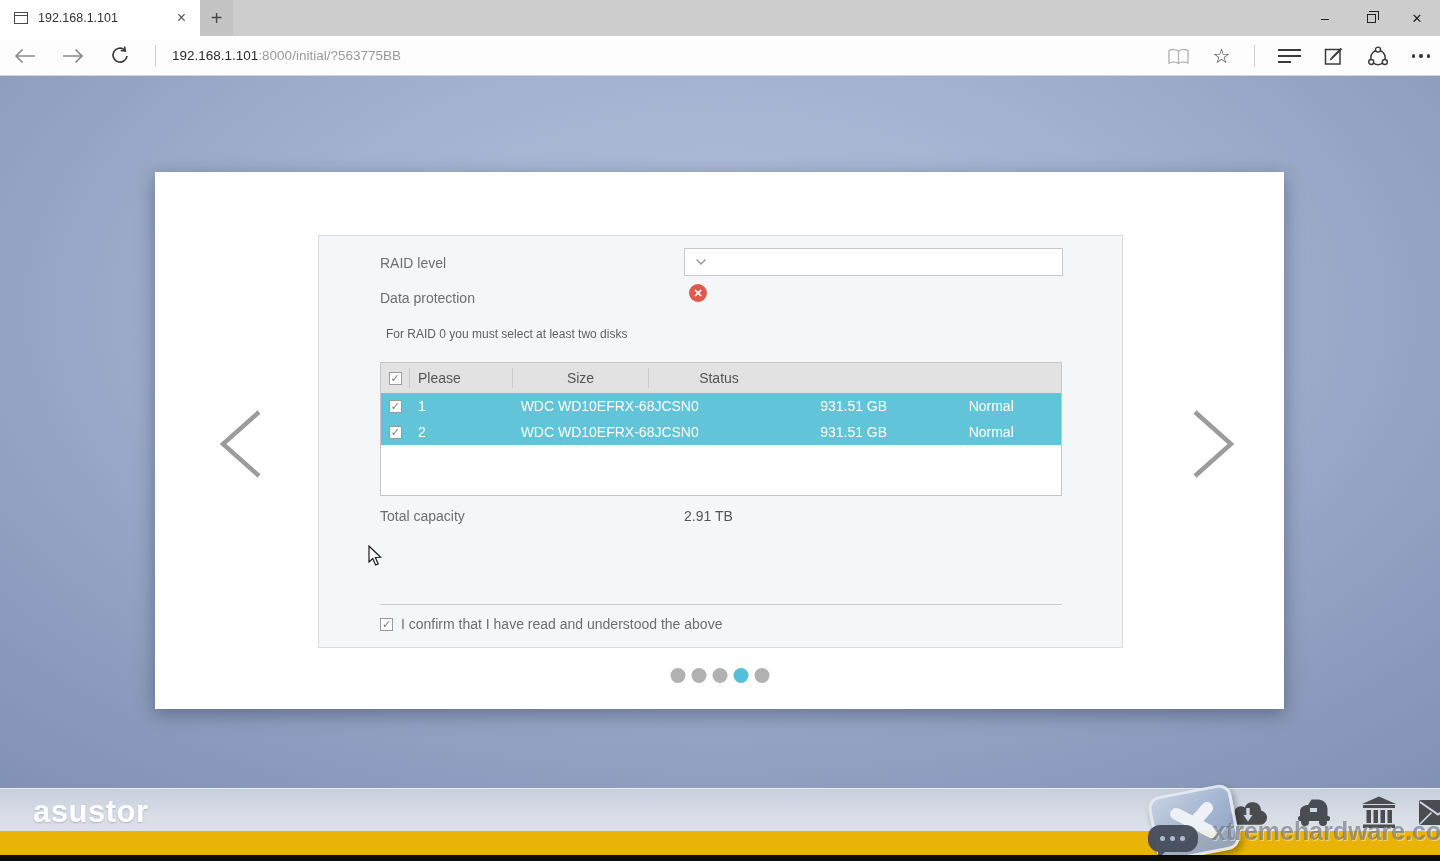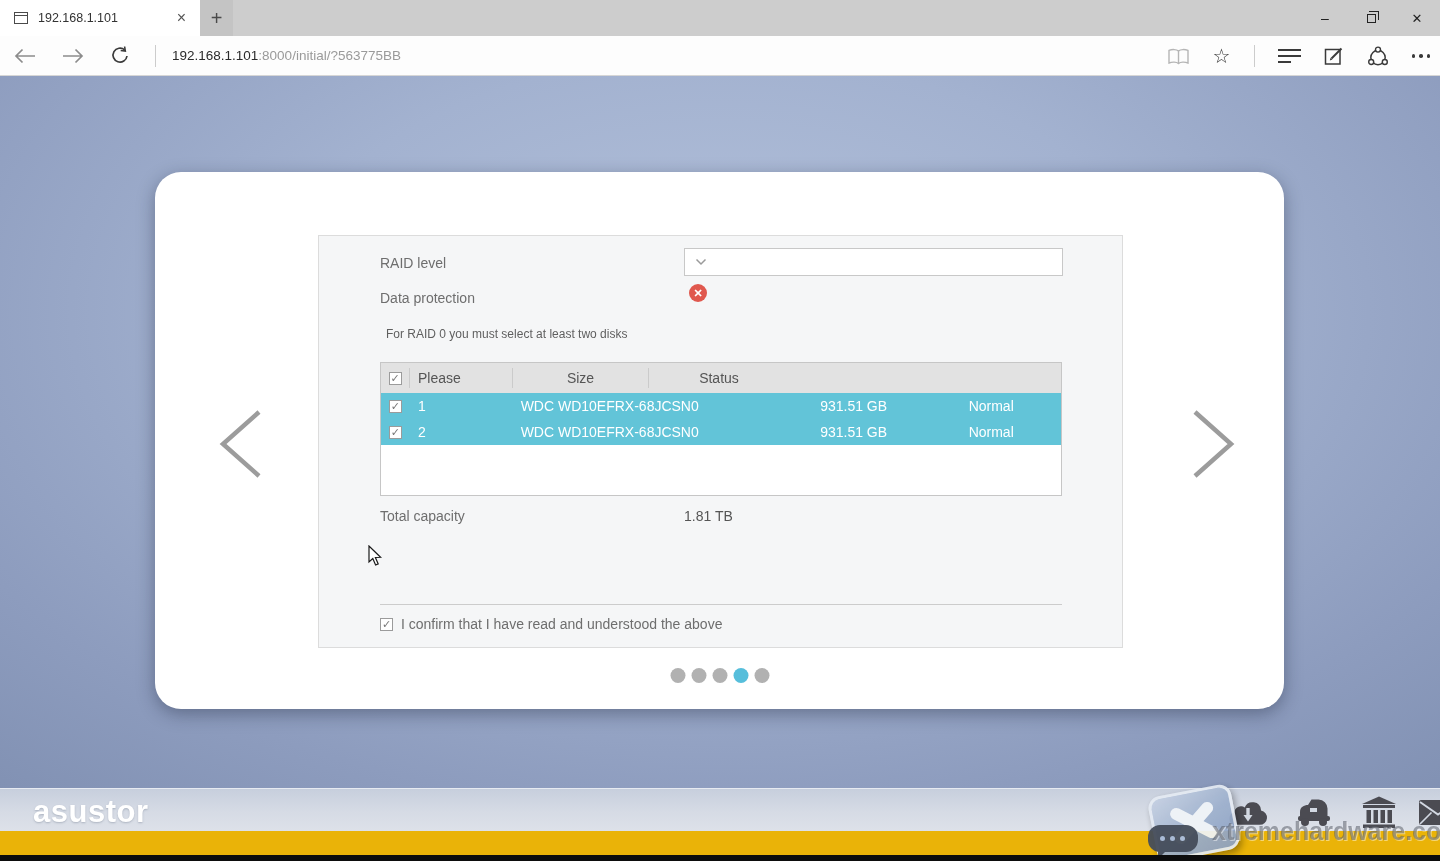--- a/index.html
+++ b/index.html
@@ -31,21 +31,21 @@
   .hub-ico div { height:2px; background:#3a3a3a; margin:4px 0; }
   .star { font-size:20px; color:#3a3a3a; line-height:1; }
   .more-dots { display:flex; gap:4px; }
   .more-dots i { width:3.5px; height:3.5px; border-radius:50%; background:#3a3a3a; }
 
   
   .page-bg { position:absolute; top:76px; left:0; width:1440px; height:736px;
     background:radial-gradient(ellipse 1100px 640px at 50% 32%, #b3c1db 0%, #a3b2d0 40%, #8d9cbe 78%, #8191b3 100%); }
 
   
-  .card { position:absolute; left:155px; top:172px; width:1129px; height:537px; background:#fff; box-shadow:0 5px 18px rgba(20,30,50,0.38);border-radius:26px; }
+  .card { position:absolute; left:155px; top:172px; width:1129px; height:537px; background:#fff; box-shadow:0 5px 18px rgba(20,30,50,0.38); }
   .card-title { position:absolute; left:330px; top:196px; display:flex; align-items:center; }
   .vol-icon { display:flex; align-items:flex-end; gap:2px; margin-right:9px; }
   .vol-icon span { display:inline-block; width:5px; height:24px; background:#5d90c5; border-radius:1px; position:relative; }
   .vol-icon span:last-child { width:7px; transform:skewX(-6deg); }
   .vol-icon span::after { content:''; position:absolute; left:50%; bottom:3px; width:2px; height:2px; margin-left:-1px; background:#fff; border-radius:50%; }
   .title-text { font-size:23px; color:#2b2b2b; }
 
   .panel { position:absolute; left:163px; top:63px; width:805px; height:413px; background:#f5f6f7; border:1px solid #dcdcdc; }
   .form-label { position:absolute; left:61px; font-size:14px; color:#6e6e6e; }
   .select-box { position:absolute; left:365px; top:12px; width:379px; height:28px; background:#fff; border:1px solid #c8c8c8; display:flex; align-items:center; padding:0 10px; }
@@ -216,21 +216,21 @@
               <span class="checkbox">✓</span>
             </div>
           <div class="cell c-num">2</div>
           <div class="cell c-model">WDC WD10EFRX-68JCSN0</div>
           <div class="cell c-size">931.51 GB</div>
           <div class="cell c-status">Normal</div>
         </div>
       </div>
 
       <div class="form-label" style="top:272px;">Total capacity</div>
-      <div class="cap-value">1.81 TB</div>
+      <div class="cap-value">2.91 TB</div>
       <div class="divider"></div>
       <div class="confirm-row">
         <span class="checkbox">✓</span>
         <span class="confirm-label">I confirm that I have read and understood the above</span>
       </div>
     </div>
 
     <svg class="chev" style="left:58px;" width="50" height="70">
       <path d="M46 3 L10 35 L46 67" stroke="#9c9c9c" stroke-width="4.5" fill="none"></path>
     </svg>

